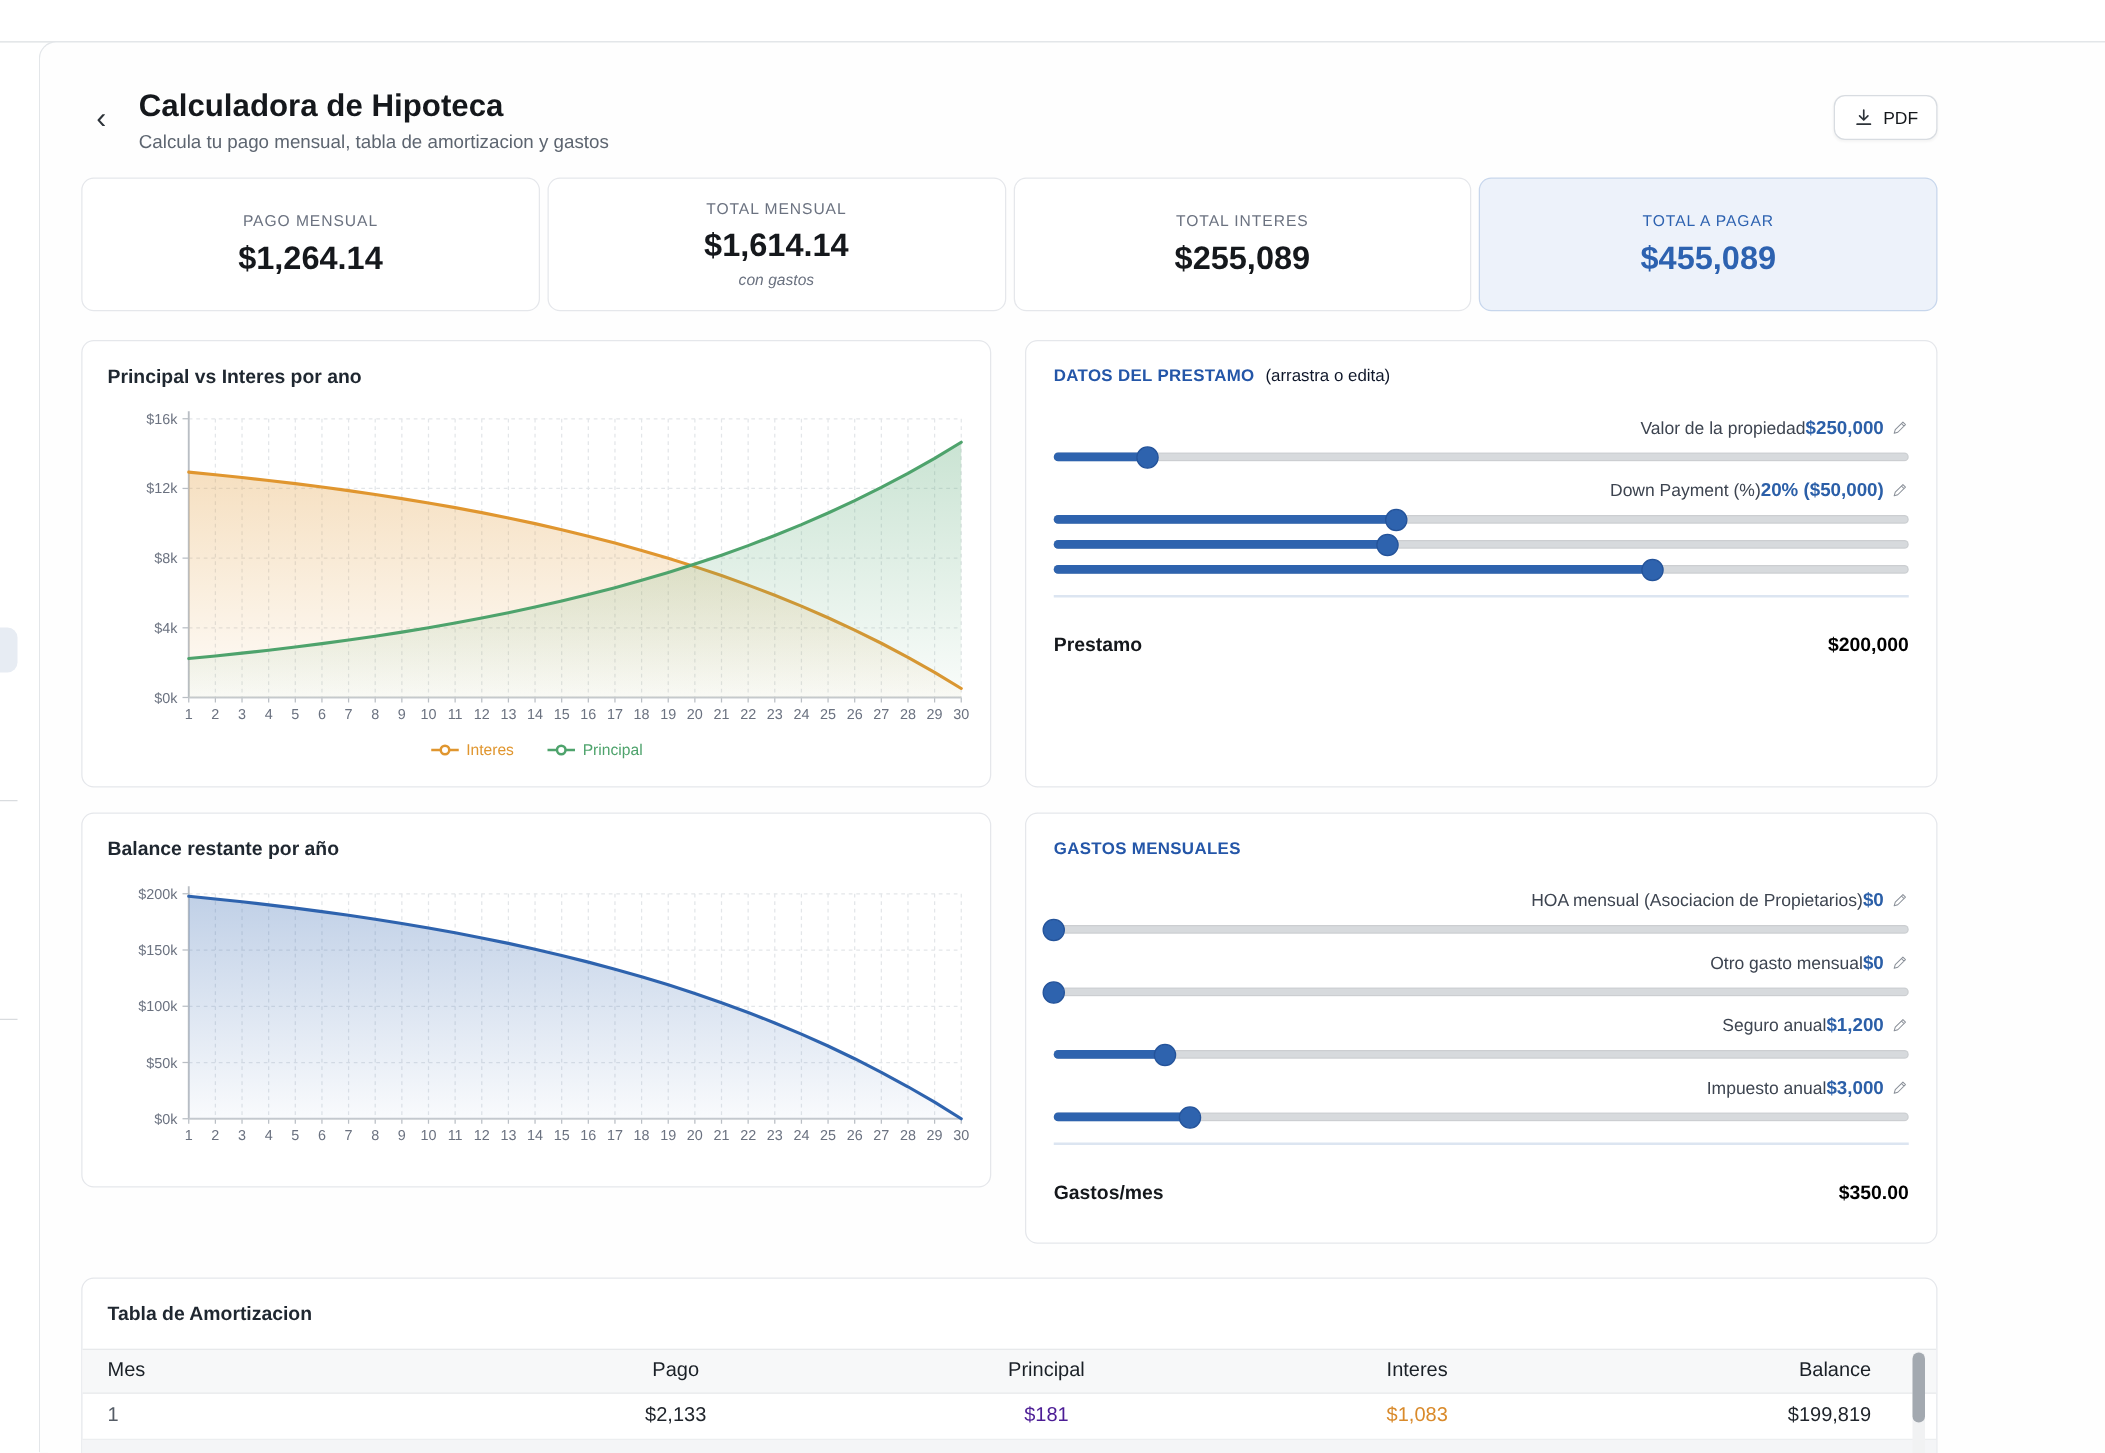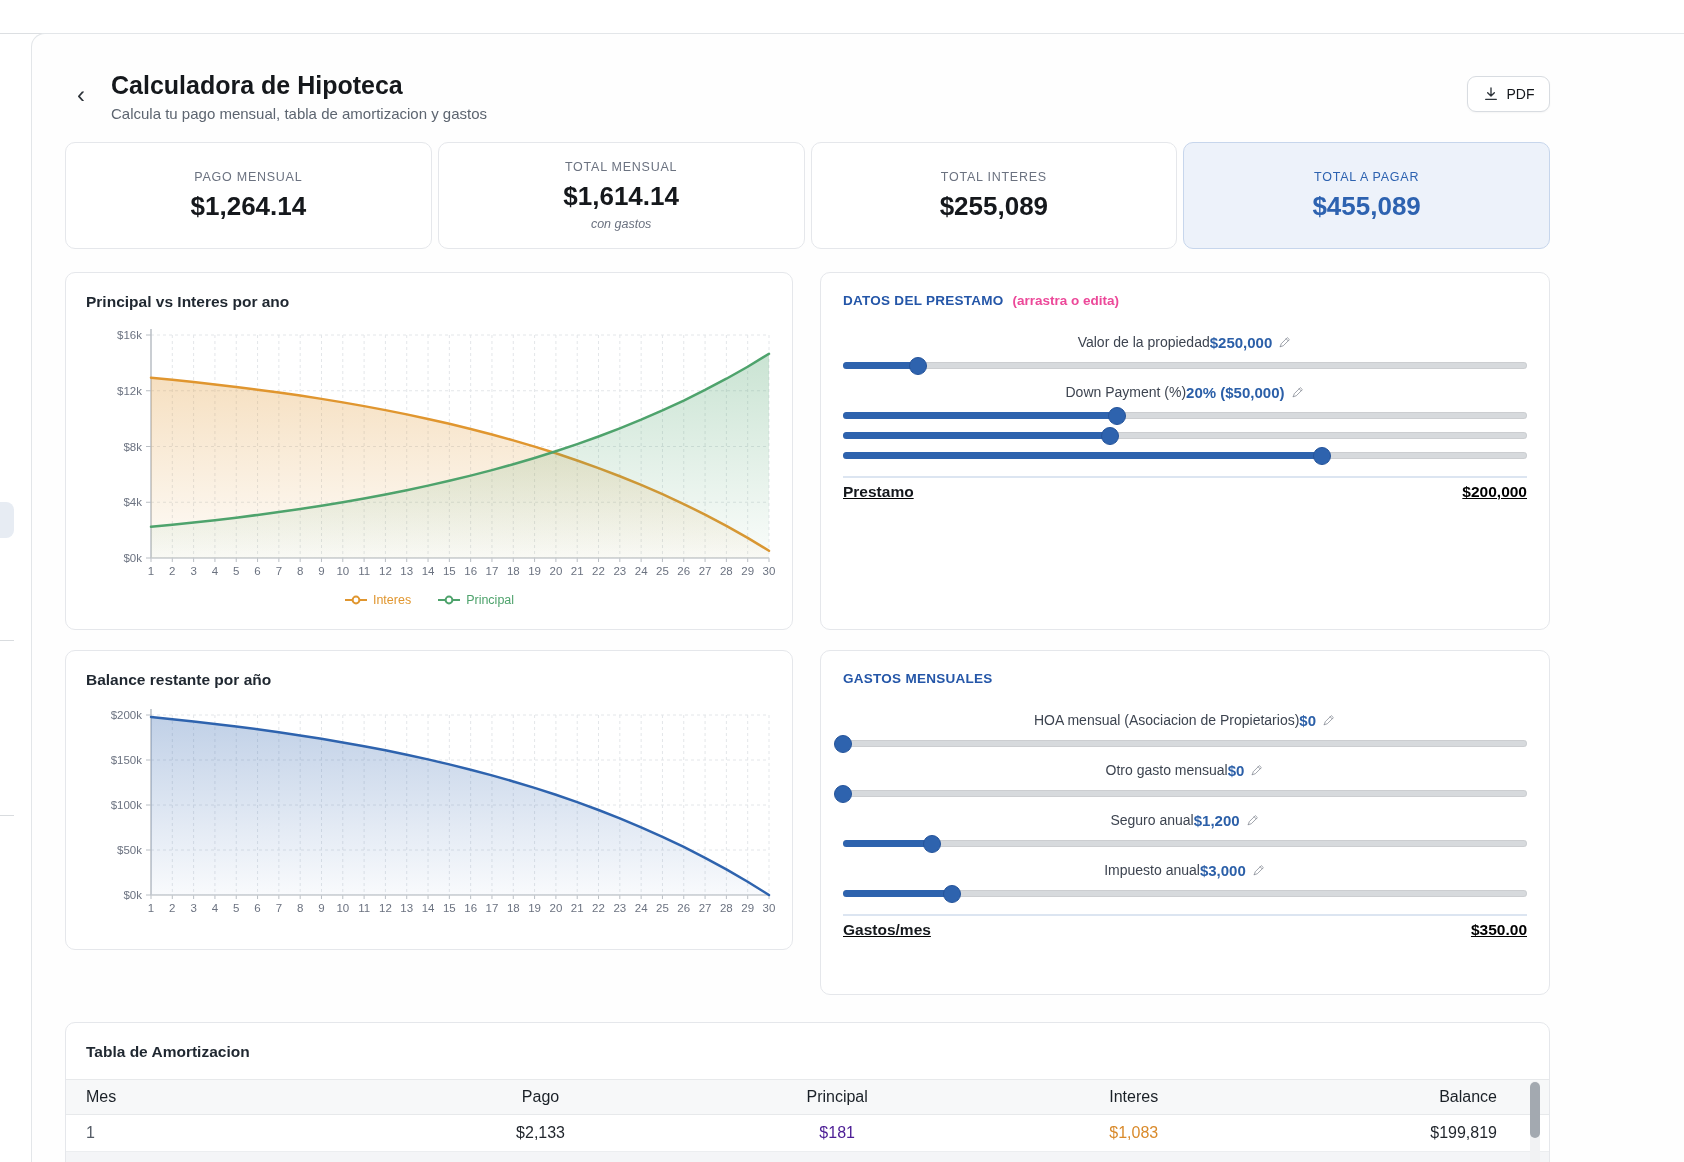--- a/index.html
+++ b/index.html
@@ -39,34 +39,34 @@
 
   
   svg.chart { position:absolute; left:0; overflow:visible; }
   .tick-label { font-size:11.5px; fill:#6b7280; }
   .legend { position:absolute; left:0; width:100%; display:flex; justify-content:center; gap:26px; }
   .legend-item { display:flex; align-items:center; gap:5px; font-size:12.5px; }
 
   
   .panel-head { position:absolute; left:22px; top:20px; font-size:13.5px; }
   .panel-head .ph-title { color:#2456a8; font-weight:700; letter-spacing:.02em; }
-  .panel-head .ph-hint { color:#ec4899; font-weight:700; margin-left:5px; }
+  .panel-head .ph-hint { color:#0f172a; font-weight:400; margin-left:5px; }
   .rows-wrap { position:absolute; left:22px; right:22px; top:46px; }
   .srow { margin-top:13px; }
-  .srow-top { display:flex; justify-content:center; align-items:center; height:20px; }
+  .srow-top { display:flex; justify-content:flex-end; align-items:center; height:20px; }
   .slabel { font-size:14px; color:#3d4450; }
   .svalue { font-size:15px; font-weight:700; color:#2b5fa8; display:flex; align-items:center; gap:6px; cursor:pointer; }
   .pencil { width:14px; height:14px; stroke:#8a9099; fill:none; stroke-width:1.4; }
   .track { position:relative; margin-top:10px; height:7px; background:#d7dadd; border-radius:4px;
     box-shadow:inset 0 0 0 1px rgba(0,0,0,.05); cursor:pointer; }
   .fill { position:absolute; left:0; top:0; height:7px; background:#2e63ae; border-radius:4px; }
   .thumb { position:absolute; top:-5.5px; width:18px; height:18px; border-radius:50%;
     background:#2e63ae; border:1.5px solid #24539a; margin-left:-9px; cursor:grab; }
   .total-row { display:flex; justify-content:space-between; border-top:2px solid #dce5f1;
-    margin-top:17px; padding-top:5px;text-decoration:underline; }
+    margin-top:17px; padding-top:30px; }
   .total-label { font-size:15.5px; font-weight:700; color:#15181c; }
   .total-value { font-size:15.5px; font-weight:700; color:#000000; }
 
   
   #amort-card { left:65px; top:1022px; width:1485px; height:260px; }
   #amort-table { position:absolute; left:0; right:0; top:56px; }
   .t-row { display:grid; grid-template-columns:22% 20% 20% 20% 18%; align-items:center; height:37px; }
   .t-row.head { background:#f7f8f9; border-top:1px solid #e7e9eb; border-bottom:1px solid #e7e9eb;
     height:36px; font-size:13.5px; color:#1a2027; font-weight:500; }
   .t-row .c { padding:0 8px; font-size:16px; }

